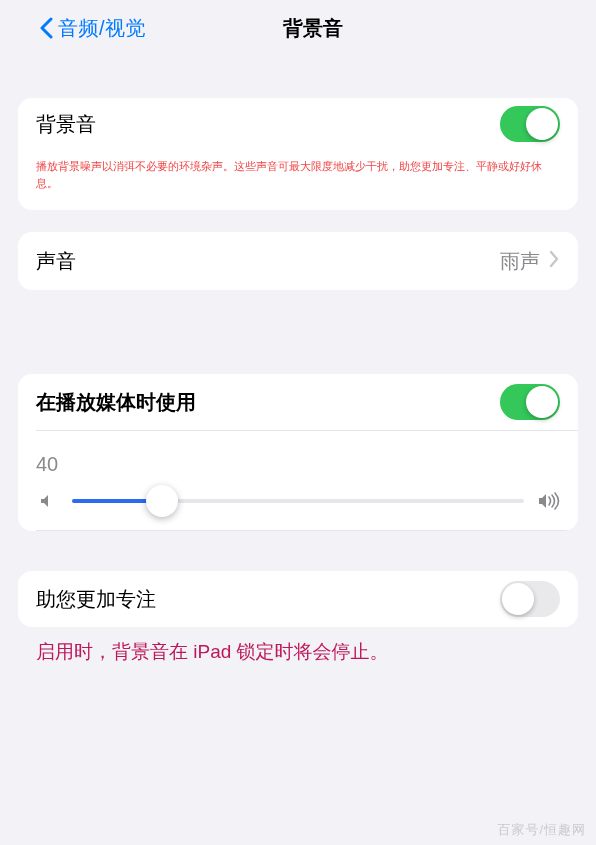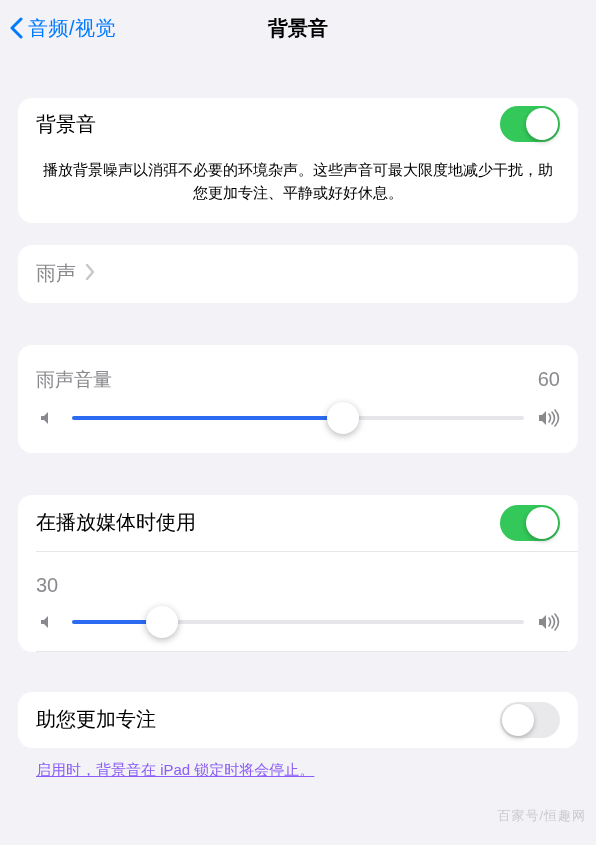--- a/index.html
+++ b/index.html
@@ -16,20 +16,21 @@
       overflow: hidden;
       position: relative;
     }
     
     .nav {
       height: 56px;
       display: flex;
       align-items: center;
       position: relative;
       background: #f2f2f7;
+      margin-left: 30px;
     }
     .back-wrap {
       display: flex;
       align-items: center;
       padding-left: 6px;
       gap: 2px;
       cursor: pointer;
     }
     .chev {
       width: 20px;
@@ -75,31 +76,29 @@
       font-size: 20px;
       color: #8a8a8e;
       margin-right: 8px;
     }
     .row-value-num {
       font-size: 20px;
       color: #8a8a8e;
     }
     .footer-text {
       padding: 10px 18px 0 18px;
-      font-size: 15px;
-      color: #8b5cf6;
+      font-size: 19px;
+      color: #be185d;
       line-height: 1.55;
-      text-decoration: underline;
     }
     .footer-inside {
       padding: 8px 18px 18px 18px;
-      font-size: 15px;
-      color: #000000;
+      font-size: 11px;
+      color: #ef4444;
       line-height: 1.55;
-      text-align: center;
     }
     .sep {
       height: 1px;
       background: #e5e5ea;
       margin-left: 18px;
     }
     
     .toggle {
       width: 60px;
       height: 36px;
@@ -176,21 +175,21 @@
       color: #007aff;
       cursor: pointer;
     }
     .disclosure {
       width: 12px;
       height: 18px;
     }
     .watermark {
       position: absolute;
       right: 10px;
-      bottom: 20px;
+      bottom: 6px;
       font-size: 13px;
       color: #aaa;
       opacity: 0.55;
       letter-spacing: 1px;
     }
   </style>
 </head>
 <body>
 
 <div class="nav">
@@ -214,67 +213,43 @@
       <div class="toggle on">
           <div class="knob"></div>
         </div>
     </div>
     <div class="footer-inside">播放背景噪声以消弭不必要的环境杂声。这些声音可最大限度地减少干扰，助您更加专注、平静或好好休息。</div>
   </div>
 
   <div style="height:22px"></div>
   <div class="group">
     <div class="row" style="min-height:58px">
+      <span class="row-label">声音</span>
       <span class="row-value">雨声</span>
       <span>
         <svg class="disclosure" viewBox="0 0 12 18">
             <path d="M3 2 L9 9 L3 16" stroke="#c7c7cc" stroke-width="2.4" fill="none" stroke-linecap="round" stroke-linejoin="round"></path>
           </svg>
       </span>
     </div>
   </div>
 
   <div style="height:42px"></div>
-  <div class="group">
-    <div class="slider-head">
-      <span class="slider-label">雨声音量</span>
-      <span class="row-value-num">60</span>
-    </div>
-    <div class="slider-row">
-      <span class="vol-icon">
-        <svg width="16" height="16" viewBox="0 0 16 16">
-            <path d="M2 6 L5 6 L9 2 L9 14 L5 10 L2 10 Z" fill="#8a8a8e"></path>
-          </svg>
-      </span>
-      <div class="track">
-        <div class="fill" style="width:60%"></div>
-        <div class="thumb" style="left:60%"></div>
-      </div>
-      <span class="vol-icon">
-        <svg width="22" height="18" viewBox="0 0 22 18">
-            <path d="M1 6 L4 6 L8 2 L8 16 L4 12 L1 12 Z" fill="#8a8a8e"></path>
-            <path d="M11 5 Q14 9 11 13" stroke="#8a8a8e" stroke-width="1.6" fill="none" stroke-linecap="round"></path>
-            <path d="M14 3 Q19 9 14 15" stroke="#8a8a8e" stroke-width="1.6" fill="none" stroke-linecap="round"></path>
-            <path d="M17 1 Q24 9 17 17" stroke="#8a8a8e" stroke-width="1.6" fill="none" stroke-linecap="round"></path>
-          </svg>
-      </span>
-    </div>
-  </div>
 
   <div style="height:42px"></div>
   <div class="group">
     <div class="row" style="min-height:56px">
-      <span class="row-label" style="font-weight:400">在播放媒体时使用</span>
+      <span class="row-label" style="font-weight:700">在播放媒体时使用</span>
       <div class="toggle on">
           <div class="knob"></div>
         </div>
     </div>
     <div class="sep"></div>
     <div class="slider-head">
-      <span class="row-value-num">30</span>
+      <span class="row-value-num">40</span>
     </div>
     <div class="slider-row" style="padding-bottom:18px">
       <span class="vol-icon">
         <svg width="16" height="16" viewBox="0 0 16 16">
             <path d="M2 6 L5 6 L9 2 L9 14 L5 10 L2 10 Z" fill="#8a8a8e"></path>
           </svg>
       </span>
       <div class="track">
         <div class="fill" style="width:20%"></div>
         <div class="thumb" style="left:20%"></div>

